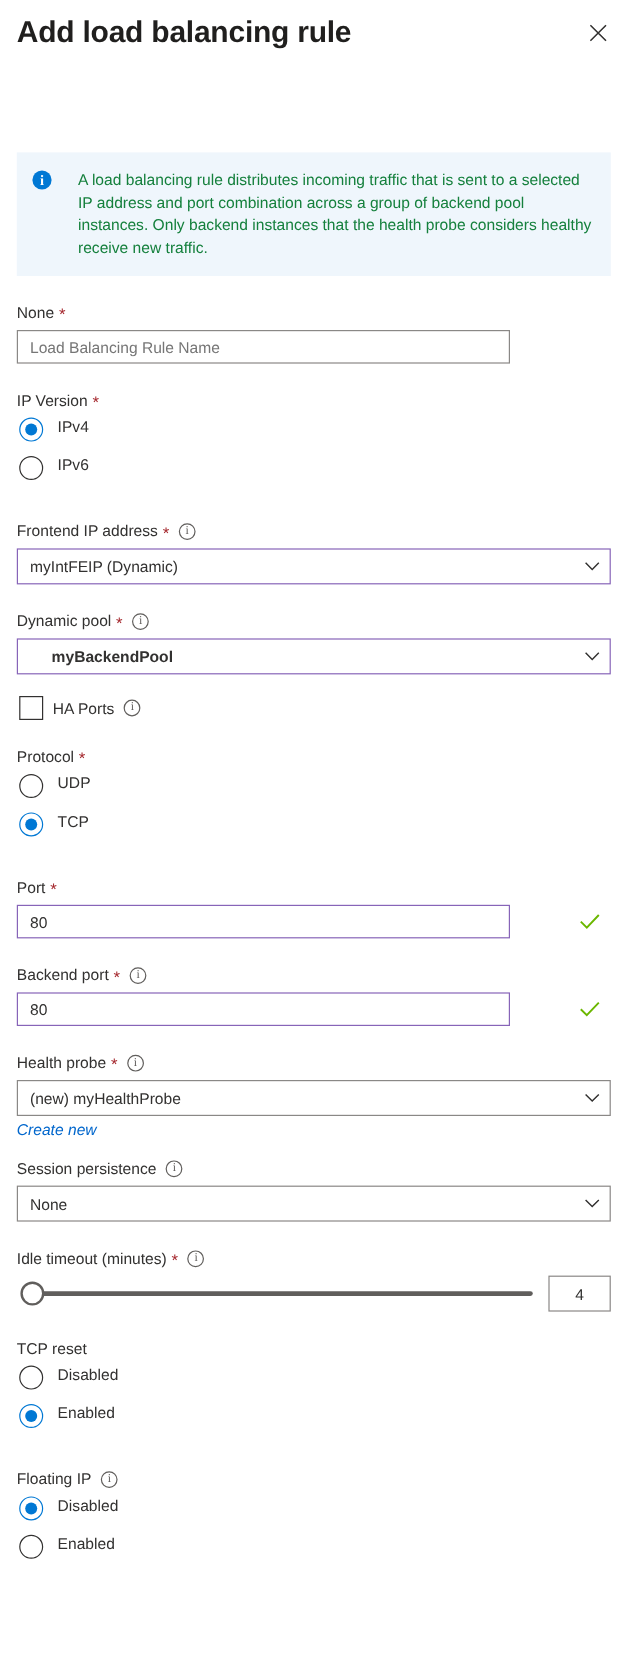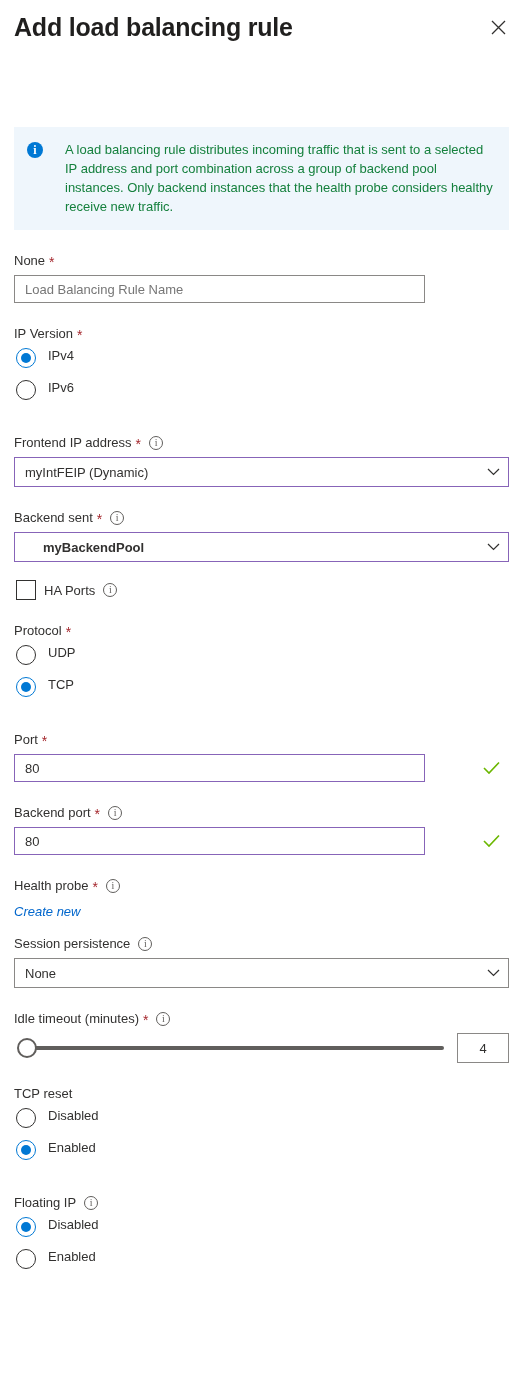--- a/index.html
+++ b/index.html
@@ -328,21 +328,21 @@
     <div class="dropdown purple">
       <span class="dropdown-value">myIntFEIP (Dynamic)</span>
       <svg class="chevron" width="13" height="8" viewBox="0 0 13 8">
         <path d="M1 1 L6.5 6.5 L12 1" stroke="#323130" stroke-width="1.2" fill="none"></path>
       </svg>
     </div>
   </div>
 
   <div class="field">
     <div class="field-label">
-      <span>Backend sent</span>
+      <span>Dynamic pool</span>
       <span class="req-star">*</span>
       <span class="info-dot">i</span>
     </div>
     <div class="dropdown purple">
       <span class="dropdown-value bold">myBackendPool</span>
       <svg class="chevron" width="13" height="8" viewBox="0 0 13 8">
         <path d="M1 1 L6.5 6.5 L12 1" stroke="#323130" stroke-width="1.2" fill="none"></path>
       </svg>
     </div>
   </div>
@@ -395,20 +395,26 @@
         <path d="M1 6.5 L6 11.5 L16 1" stroke="#6bb700" stroke-width="1.6" fill="none"></path>
       </svg>
     </div>
   </div>
 
   <div class="field">
     <div class="field-label">
       <span>Health probe</span>
       <span class="req-star">*</span>
       <span class="info-dot">i</span>
+    </div>
+    <div class="dropdown">
+      <span class="dropdown-value">(new) myHealthProbe</span>
+      <svg class="chevron" width="13" height="8" viewBox="0 0 13 8">
+        <path d="M1 1 L6.5 6.5 L12 1" stroke="#323130" stroke-width="1.2" fill="none"></path>
+      </svg>
     </div>
     <a class="link">Create new</a>
   </div>
 
   <div class="field tight">
     <div class="field-label">
       <span>Session persistence</span>
       <span class="info-dot">i</span>
     </div>
     <div class="dropdown">

